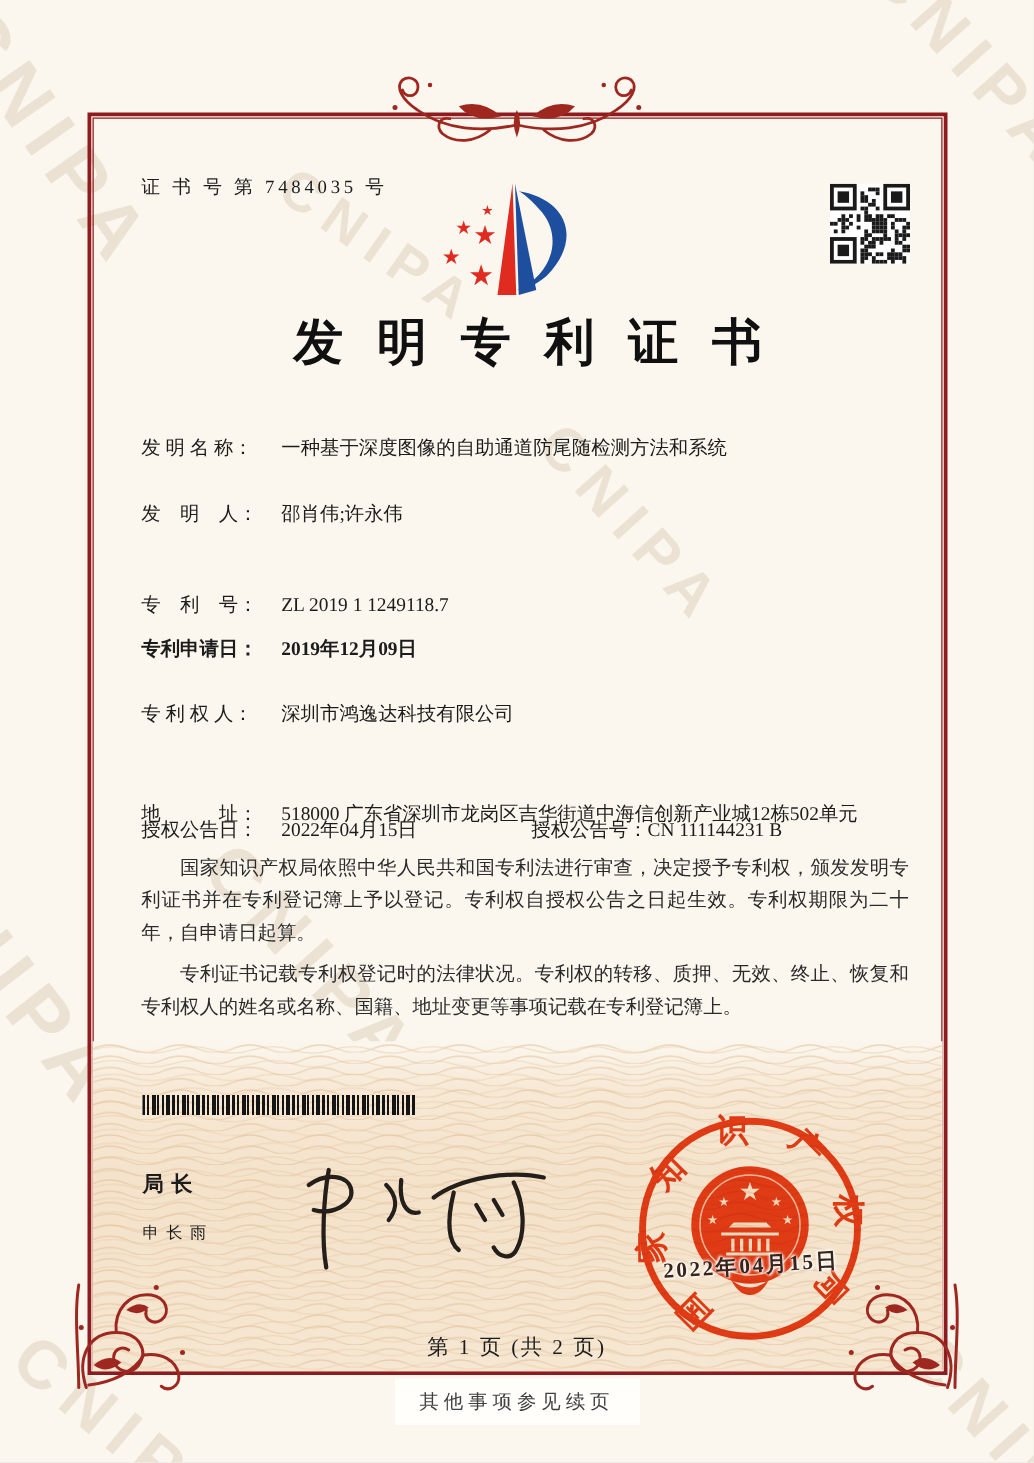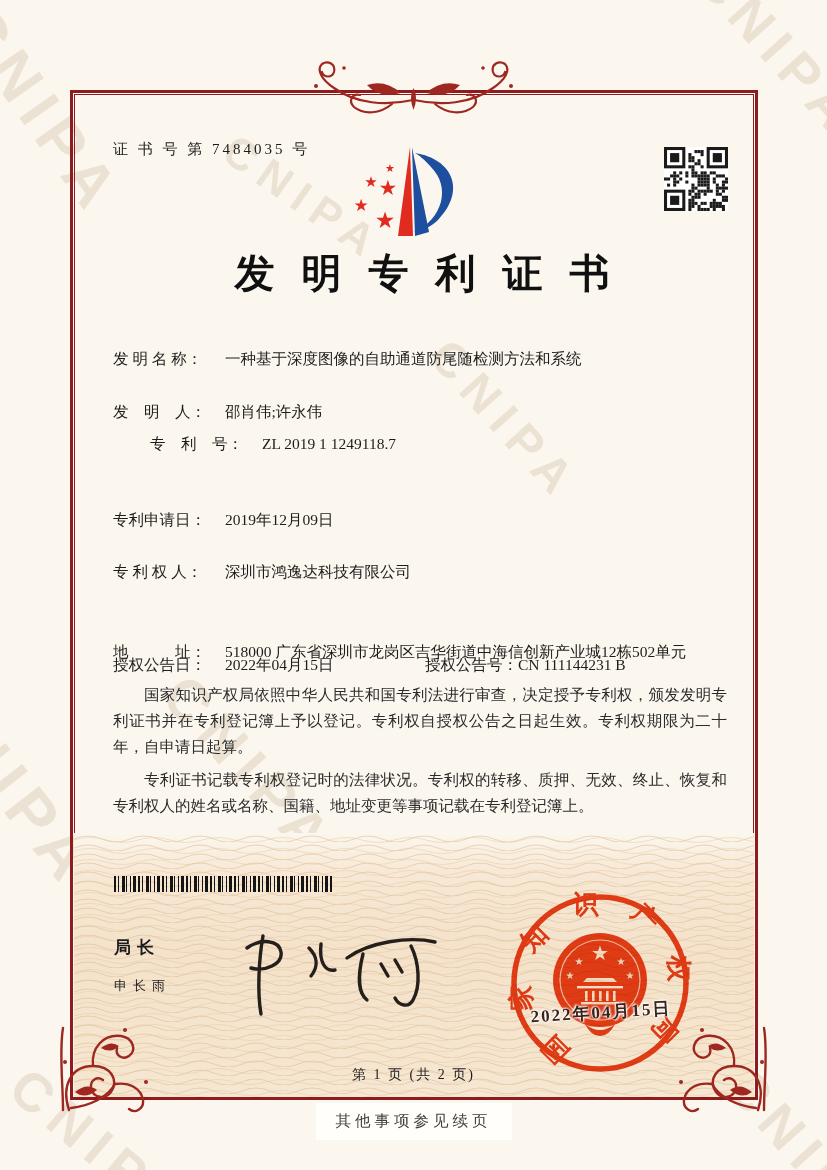--- a/index.html
+++ b/index.html
@@ -35,21 +35,21 @@
       #141414 8px 11px,transparent 11px 12px,#141414 12px 13px,transparent 13px 16px,
       #141414 16px 17px,transparent 17px 19px,#141414 19px 22px,transparent 22px 24px);}
   .director-label{position:absolute;left:114px;top:936px;font-size:17px;font-weight:bold;letter-spacing:6px;}
   .director-name{position:absolute;left:114px;top:977px;font-size:13px;font-weight:normal;letter-spacing:6px;}
   .signature{position:absolute;left:225px;top:908px;}
   .seal{position:absolute;left:507px;top:890px;mix-blend-mode:multiply;opacity:.95;}
   .seal-date{position:absolute;left:512px;top:1001px;width:178px;text-align:center;
      font-size:17px;letter-spacing:2px;color:#38241b;transform:rotate(-3.5deg);
      text-shadow:0 0 3px #fff,1px 1px 2px #fff,-1px -1px 2px #fff;font-weight:bold;}
   .page-num{position:absolute;left:0;top:1066px;width:827px;text-align:center;
-            font-size:14px;letter-spacing:2px;}
+            font-size:17px;letter-spacing:2px;}
   .cont-box{position:absolute;left:50%;top:1103px;transform:translateX(-50%);
             background:#fffefb;padding:8px 20px;font-size:15.5px;letter-spacing:4px;color:#404040;}
   .ornament{position:absolute;pointer-events:none;}
   .flip{transform:scaleX(-1);}
 </style>
 </head>
 <body>
 
 <div class="page">
 
@@ -281,24 +281,24 @@
   </svg>
 
   <div class="title">发明专利证书</div>
 
   <div class="row" style="top:347px;">
     <span class="lab">发 明 名 称：</span><span class="val">一种基于深度图像的自助通道防尾随检测方法和系统</span>
   </div>
   <div class="row" style="top:400px;">
     <span class="lab">发　明　人：</span><span class="val">邵肖伟;许永伟</span>
   </div>
-  <div class="row" style="top:432px;margin-left:37px;">
+  <div class="row" style="top:473px;">
     <span class="lab">专　利　号：</span><span class="val">ZL 2019 1 1249118.7</span>
   </div>
-  <div class="row" style="top:508px;">
+  <div class="row" style="top:508px;font-weight:bold;">
     <span class="lab">专利申请日：</span><span class="val">2019年12月09日</span>
   </div>
   <div class="row" style="top:560px;">
     <span class="lab">专 利 权 人：</span><span class="val">深圳市鸿逸达科技有限公司</span>
   </div>
   <div class="row" style="top:640px;">
     <span class="lab">地　　　址：</span><span class="val">518000 广东省深圳市龙岗区吉华街道中海信创新产业城12栋502单元</span>
   </div>
   <div class="row" style="top:653px;">
     <span class="lab">授权公告日：</span><span class="val">2022年04月15日</span>

